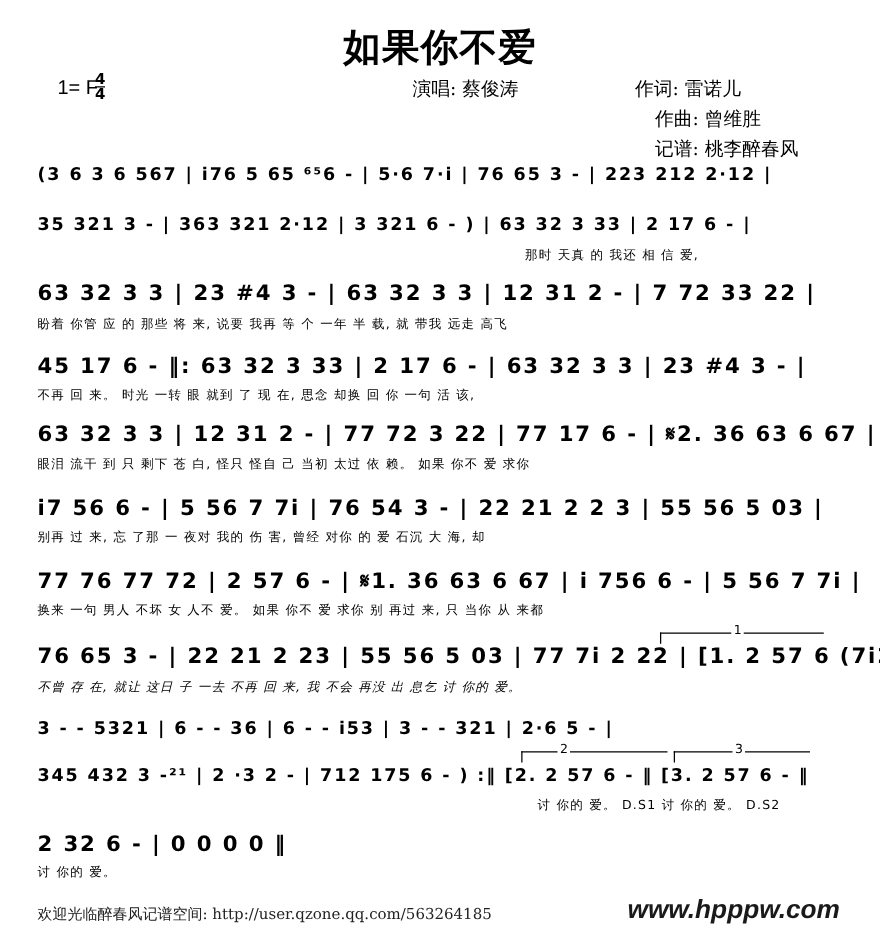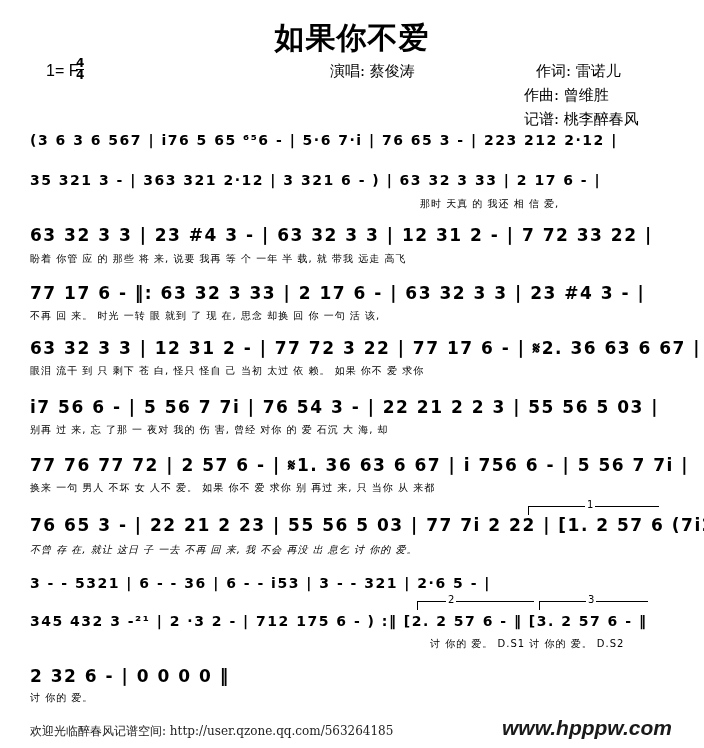--- a/index.html
+++ b/index.html
@@ -7,21 +7,21 @@
     width: 704px; height: 748px; background: #ffffff; position: relative; overflow: hidden;
     font-family: "DejaVu Sans", sans-serif; color: #000;
   }
   .abs { position: absolute; white-space: nowrap; }
   .title { left: 0; width: 704px; top: 18px; text-align: center; font-family: "DejaVu Serif", serif; font-weight: bold; font-size: 30px; letter-spacing: 1px; }
   .key { left: 30px; top: 62px; font-size: 16px; font-family: "Liberation Sans", sans-serif; margin-left: 16px; }
   .ts { left: 76px; top: 58px; font-size: 12px; font-weight: bold; line-height: 11px; text-align: center; }
   .ts .top { border-bottom: 1px solid #000; display: block; }
   .meta { font-size: 15px; font-family: "DejaVu Serif", serif; }
   .singer { left: 330px; top: 62px; }
-  .lyr-by { left: 536px; top: 62px; text-align: center; }
+  .lyr-by { left: 508px; top: 62px; text-align: center; }
   .comp-by { left: 524px; top: 86px; text-align: right; }
   .trans-by { left: 524px; top: 110px; }
 
   .notes { font-family: "DejaVu Sans", sans-serif; font-weight: bold; letter-spacing: 1.5px; }
   .n1 { font-size: 14px; }
   .n2 { font-size: 17px; }
   .lyr { font-size: 10px; letter-spacing: 1px; }
   .line-row { left: 30px; }
 
   .footer-left { left: 30px; top: 723px; font-size: 12px; font-family: "DejaVu Serif", serif; color: #222; }
@@ -44,21 +44,21 @@
 <div class="abs meta trans-by">记谱: 桃李醉春风</div>
 
 <div class="abs line-row notes n1" style="top:132px;">(3 6 3 6 567 | i76 5 65 ⁶⁵6 - | 5·6 7·i | 76 65 3 - | 223 212 2·12 |</div>
 
 <div class="abs line-row notes n1" style="top:172px;">35 321 3 - | 363 321 2·12 | 3 321 6 - ) | 63 32 3 33 | 2 17 6 - |</div>
 <div class="abs lyr" style="left:420px; top:197px;">那时 天真 的 我还   相 信   爱,</div>
 
 <div class="abs line-row notes n2" style="top:225px;">63  32  3  3 | 23  #4  3  - | 63  32  3  3 | 12  31  2  - | 7 72 33 22 |</div>
 <div class="abs line-row lyr" style="top:252px;">盼着 你管 应 的   那些  将 来,    说要 我再 等 个   一年 半   载,     就 带我 远走 高飞</div>
 
-<div class="abs line-row notes n2" style="top:283px;">77 17 6 - ‖: 63 32 3 33 | 2 17 6 - | 63 32 3 3 | 23 #4 3 - |</div>
+<div class="abs line-row notes n2" style="top:283px;">45 17 6 - ‖: 63 32 3 33 | 2 17 6 - | 63 32 3 3 | 23 #4 3 - |</div>
 <div class="abs line-row lyr" style="top:309px;">不再 回  来。   时光 一转 眼 就到  了 现  在,   思念 却换 回 你   一句  活 该,</div>
 
 <div class="abs line-row notes n2" style="top:338px;">63 32 3 3 | 12 31 2 - | 77 72 3 22 | 77 17 6 - | 𝄋2. 36 63 6 67 |</div>
 <div class="abs line-row lyr" style="top:364px;">眼泪 流干 到 只   剩下 苍   白,    怪只 怪自 己 当初  太过 依   赖。   如果 你不 爱 求你</div>
 
 <div class="abs line-row notes n2" style="top:397px;">i7 56 6 - | 5 56 7 7i | 76 54 3 - | 22 21 2 2 3 | 55 56 5 03 |</div>
 <div class="abs line-row lyr" style="top:423px;">别再 过   来,   忘 了那 一 夜对   我的 伤   害,   曾经 对你 的 爱    石沉 大   海, 却</div>
 
 <div class="abs line-row notes n2" style="top:455px;">77 76 77 72 | 2 57 6 - | 𝄋1. 36 63 6 67 | i 756 6 - | 5 56 7 7i |</div>
 <div class="abs line-row lyr" style="top:481px;">换来 一句 男人 不坏   女 人不  爱。   如果 你不 爱 求你   别 再过   来,   只 当你 从 来都</div>

